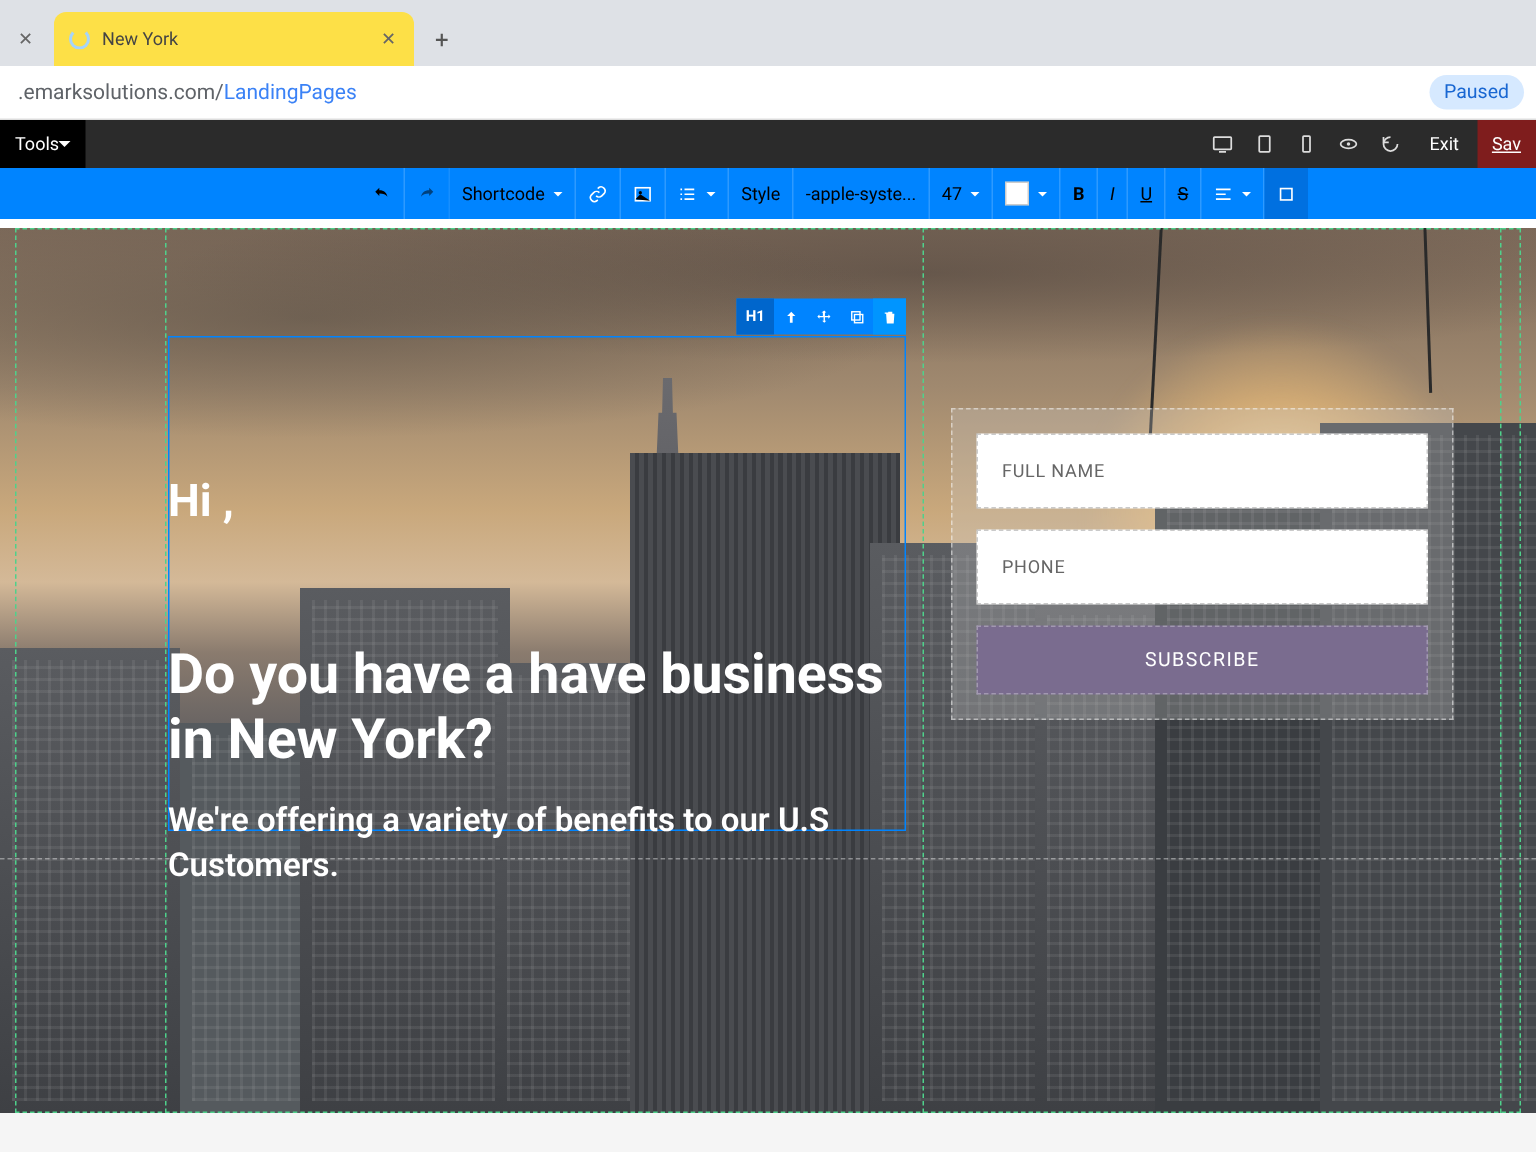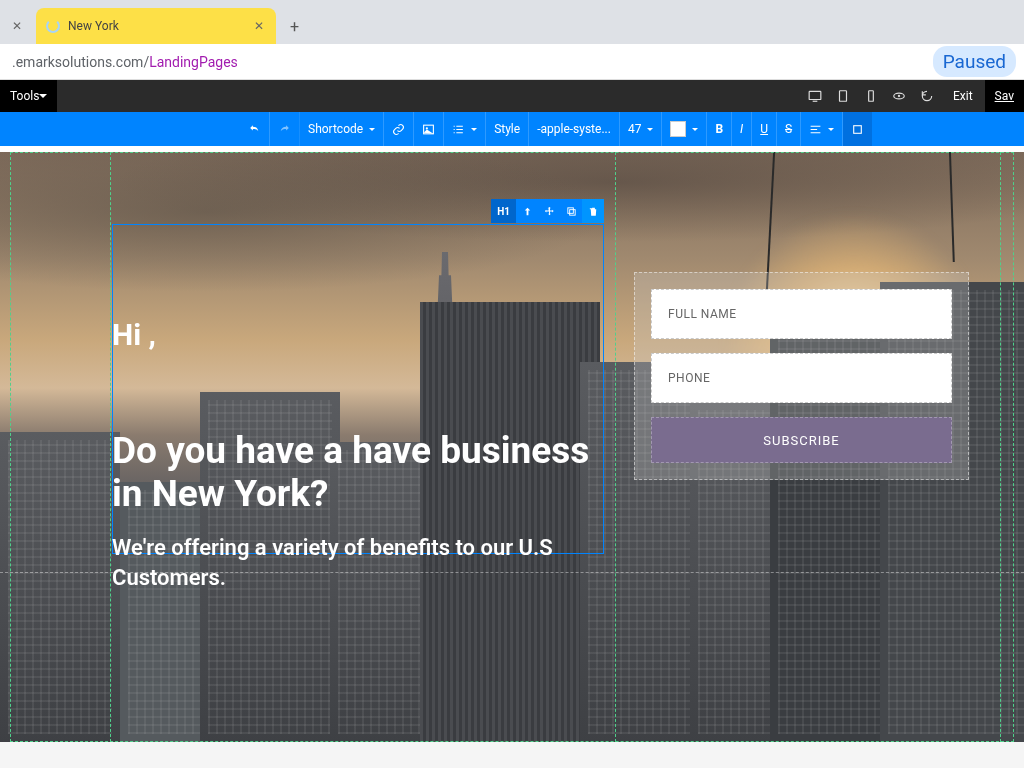--- a/index.html
+++ b/index.html
@@ -9,35 +9,35 @@
 .browser-tabs { height: 44px; background: #dee1e6; display: flex; align-items: flex-end; padding-left: 0; }
 .tab { height: 36px; background: #fde047; border-radius: 8px 8px 0 0; display: flex; align-items: center; padding: 0 10px; font-size: 12px; color: #444; margin-right: 2px; min-width: 240px; position: relative; }
 .tab.inactive { background: transparent; min-width: 30px; }
 .tab-spinner { width: 14px; height: 14px; border: 2px solid #a6d4fa; border-top-color: transparent; border-radius: 50%; margin-right: 8px; animation: spin 1s linear infinite; }
 @keyframes spin { to { transform: rotate(360deg); } }
 .tab-close { margin-left: auto; color: #666; cursor: pointer; padding: 2px; }
 .newtab { color: #555; padding: 8px 12px; cursor: pointer; font-size: 16px; }
 
 .url-bar { height: 36px; background: #fff; display: flex; align-items: center; padding: 0 8px; border-bottom: 1px solid #ddd; }
 .url-text { flex: 1; font-size: 14px; color: #5f6368; padding-left: 4px; }
-.url-text .path { color: #a21caf; }
-.paused-badge { background: #d6e9ff; color: #1967d2; padding: 4px 10px; border-radius: 14px; font-size: 19px; margin-left: 8px; }
+.url-text .path { color: #3b82f6; }
+.paused-badge { background: #d6e9ff; color: #1967d2; padding: 4px 10px; border-radius: 14px; font-size: 13px; margin-left: 8px; }
 
 
 .editor-menubar { height: 32px; background: #2b2b2b; display: flex; align-items: center; }
 .tools-btn { background: #000; color: #fff; font-size: 12px; padding: 0 10px; height: 100%; display: flex; align-items: center; gap: 0; cursor: pointer; }
 .caret-down::after { content: ""; display: inline-block; border: 4px solid transparent; border-top-color: currentColor; transform: translateY(2px); }
 .menubar-right { margin-left: auto; display: flex; align-items: center; height: 100%; }
 .device-icon { width: 28px; height: 100%; display: flex; align-items: center; justify-content: center; color: #ddd; cursor: pointer; }
 .device-icon svg { width: 14px; height: 14px; }
 .exit-btn { color: #fff; font-size: 12px; padding: 0 12px; height: 100%; display: flex; align-items: center; cursor: pointer; }
-.save-btn { background: #000000; color: #fff; font-size: 12px; padding: 16px 10px; height: 100%; display: flex; align-items: center; cursor: pointer; text-decoration: underline; }
-
-
-.editor-toolbar { height: 34px; background: #0084ff; display: flex; align-items: center; color: #ffffff; font-size: 12px; }
+.save-btn { background: #7f1d1d; color: #fff; font-size: 12px; padding: 16px 10px; height: 100%; display: flex; align-items: center; cursor: pointer; text-decoration: underline; }
+
+
+.editor-toolbar { height: 34px; background: #0084ff; display: flex; align-items: center; color: #000000; font-size: 12px; }
 .tb-btn { height: 100%; padding: 0 8px; display: flex; align-items: center; justify-content: center; border-right: 1px solid rgba(255,255,255,0.18); cursor: pointer; gap: 4px; }
 .tb-btn.no-border { border-right: none; }
 .tb-btn svg { width: 13px; height: 13px; fill: currentColor; }
 .tb-btn .caret { border: 3px solid transparent; border-top-color: #fff; transform: translateY(2px); margin-left: 2px; }
 .color-swatch { width: 16px; height: 16px; background: #fff; border: 1px solid rgba(0,0,0,0.2); }
 .tb-spacer { width: 240px; }
 .tb-btn.active-box { background: #0070e0; }
 
 
 .canvas-wrap { padding: 6px 0 0 0; background: #fff; }

